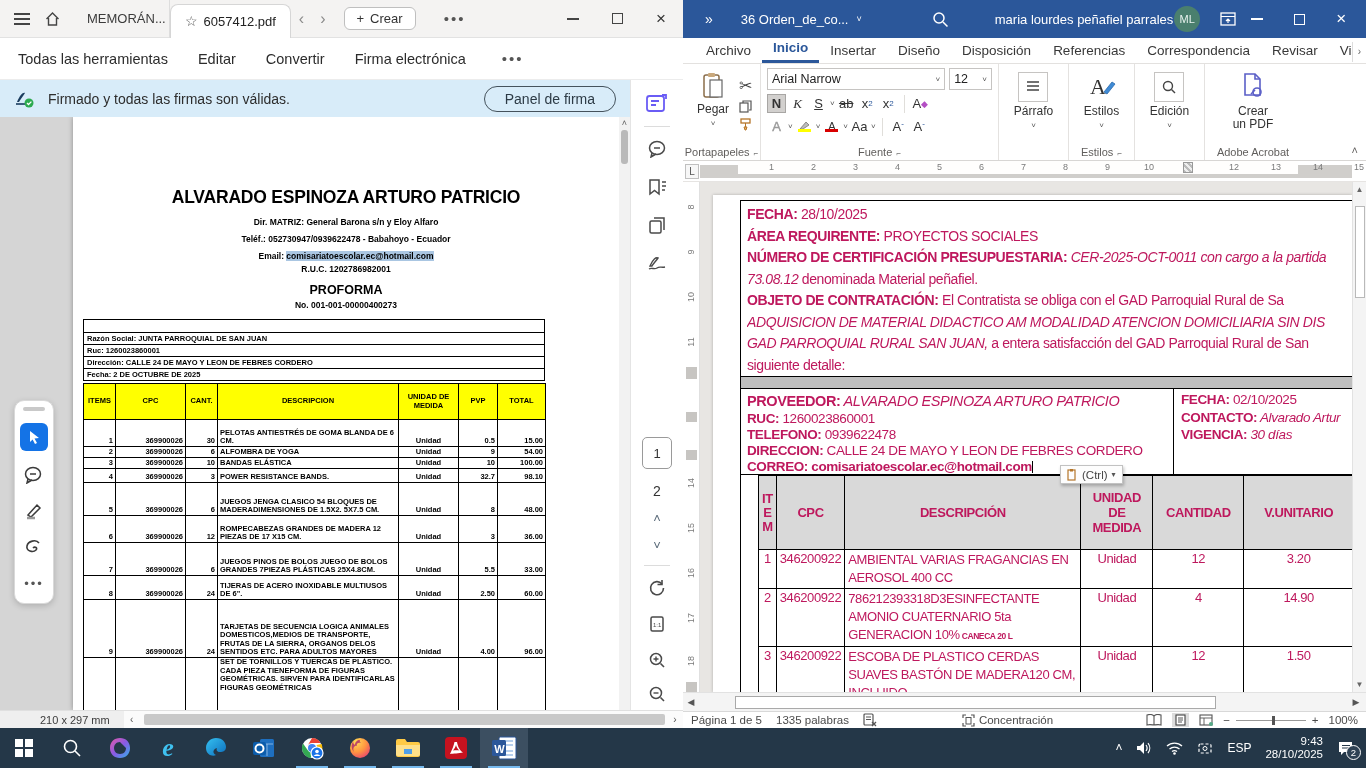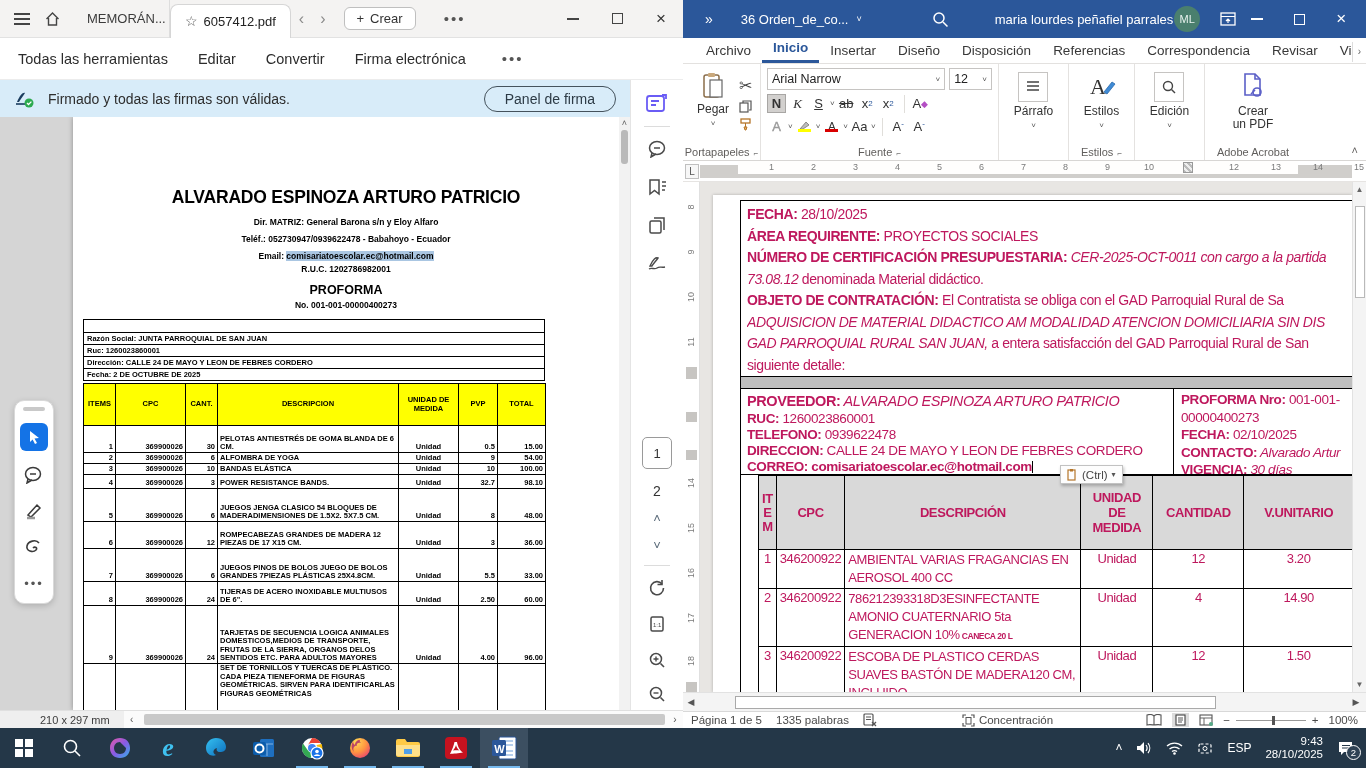--- a/index.html
+++ b/index.html
@@ -33,21 +33,21 @@
 .pdf-title{font-size:17.5px;font-weight:bold;letter-spacing:-.2px}
 .pdf-sub{font-size:8.5px;font-weight:bold;margin-top:9px}
 .pdf-sub2{font-size:8.5px;font-weight:bold;margin-top:7px}
 .hl{background:#aac6e2}
 .pdf-proforma{font-size:12.5px;font-weight:bold;margin-top:9px}
 .pdf-no{font-size:8.5px;font-weight:bold;margin-top:3px}
 .pdf-info{margin:9px 0 0 10px;width:462px;border-collapse:collapse}
 .pdf-info td{border:1px solid #000;font-size:7.5px;font-weight:bold;text-align:left;padding:1px 3px;height:12px}
 .pdf-items{margin:2px 0 0 10px;width:462px;border-collapse:collapse;table-layout:fixed}
 .pdf-items td,.pdf-items th{border:1px solid #000;font-size:7.5px;font-weight:bold;line-height:8.6px;padding:0 2px;vertical-align:bottom;overflow:hidden}
-.pdf-items th{background:#ffff00;text-align:center;vertical-align:middle;height:42px}
+.pdf-items th{background:#ffff00;text-align:center;vertical-align:middle;height:36px}
 .pdf-items td.num{text-align:right}
 .pdf-items td.ctr{text-align:center}
 .pdf-items td.desc{text-align:left;text-transform:uppercase}
 .ac-vscroll{position:absolute;right:0;top:0;width:11px;height:100%;background:#f2f2f2}
 .ac-vscroll .arr{height:12px;color:#666;font-size:9px;text-align:center;line-height:12px}
 .ac-vscroll .thumb{position:absolute;top:13px;left:2px;width:7px;height:34px;background:#b9b9b9;border-radius:3px}
 .ac-lefttools{position:absolute;left:14px;top:400px;width:40px;background:#fff;border:1px solid #d9d9d9;border-radius:10px;box-shadow:0 2px 6px rgba(0,0,0,.18);padding:6px 0 8px;display:flex;flex-direction:column;align-items:center;gap:12px}
 .drag-handle{width:22px;height:4px;background:#c9c9c9;border-radius:2px}
 .tool-sel{width:28px;height:28px;background:#1473e6;border-radius:6px;display:flex;align-items:center;justify-content:center}
 .tool-ic{width:28px;height:24px;display:flex;align-items:center;justify-content:center;color:#3b3b3b}
@@ -677,37 +677,36 @@
       <div class="vblk" style="top:500px;height:10px"></div>
 
     </div>
 
     <div class="w-page">
       <div class="doc-block">
         <div class="doc-text">
           <div class="dline"><span class="b">FECHA:</span><span> 28/10/2025</span></div>
           <div class="dline"><span class="b">ÁREA REQUIRENTE:</span><span> PROYECTOS SOCIALES</span></div>
           <div class="dline"><span class="b">NÚMERO DE CERTIFICACIÓN PRESUPUESTARIA:</span><span class="i"> CER-2025-OCT-0011 con cargo a la partida</span></div>
-          <div class="dline"><span class="i">73.08.12</span><span> denominada Material didáctico.</span></div>
+          <div class="dline"><span class="i">73.08.12</span><span> denominada Material peñafiel.</span></div>
           <div class="dline"><span class="b">OBJETO DE CONTRATACIÓN:</span><span> El Contratista se obliga con el GAD Parroquial Rural de Sa</span></div>
           <div class="dline"><span class="i">ADQUISICION DE MATERIAL DIDACTICO AM MODALIDAD ATENCION DOMICILIARIA SIN DIS</span></div>
           <div class="dline"><span class="i">GAD PARROQUIAL RURAL SAN JUAN,</span><span> a entera satisfacción del GAD Parroquial Rural de San</span></div>
           <div class="dline"><span>siguiente detalle:</span></div>
         </div>
         <div class="sep-band"></div>
         <div class="prov">
           <div class="prov-l">
             <div class="p1"><span class="b">PROVEEDOR:</span><span class="i" style="text-transform:uppercase"> ALVARADO ESPINOZA ARTURO PATRICIO</span></div>
             <div class="pl"><span class="b">RUC:</span><span> 1260023860001</span></div>
             <div class="pl"><span class="b">TELEFONO:</span><span> 0939622478</span></div>
             <div class="pl"><span class="b">DIRECCION:</span><span> CALLE 24 DE MAYO Y LEON DE FEBRES CORDERO</span></div>
             <div class="pl"><span class="b">CORREO:</span><span class="b"> comisariatoescolar.ec@hotmail.com</span><span class="caret"></span></div>
           </div>
           <div class="prov-r">
-            <div><span class="b">PROFORMA Nro:</span><span> 001-001-00000400273</span></div>
             <div><span class="b">FECHA:</span><span> 02/10/2025</span></div>
             <div style="white-space:nowrap"><span class="b">CONTACTO:</span><span class="i"> Alvarado Artur</span></div>
             <div><span class="b">VIGENCIA:</span><span class="i"> 30 días</span></div>
           </div>
         </div>
         <table class="w-items">
           <colgroup>
               <col style="width:19px">
               <col style="width:67px">
               <col style="width:248px">

